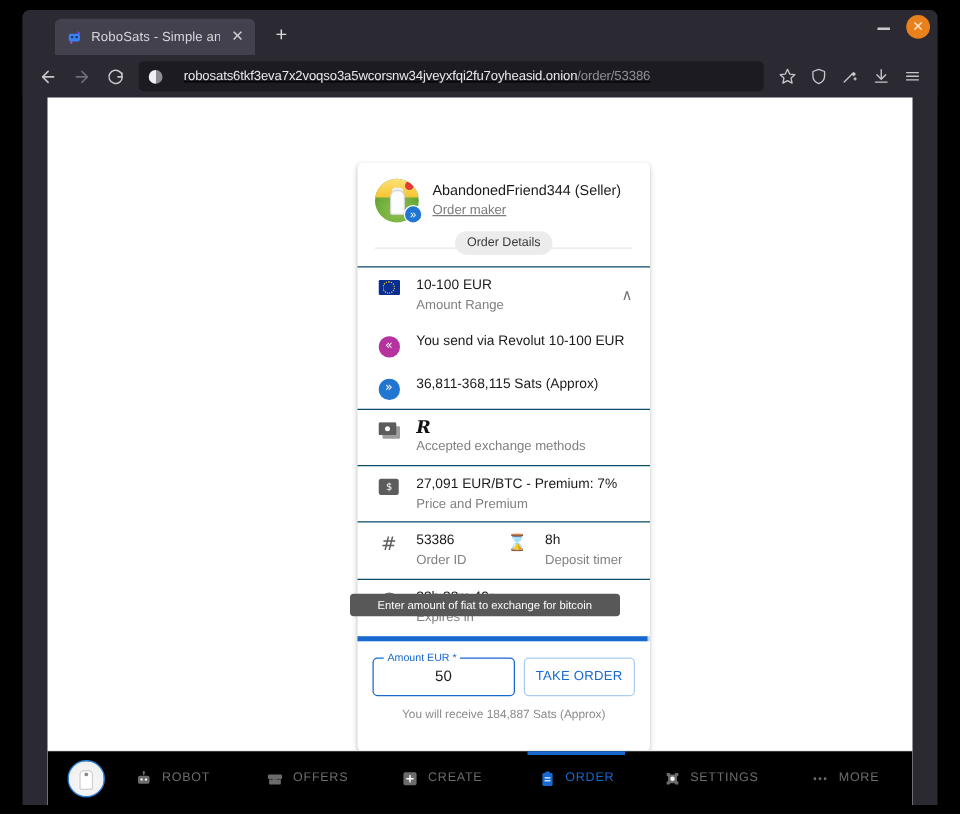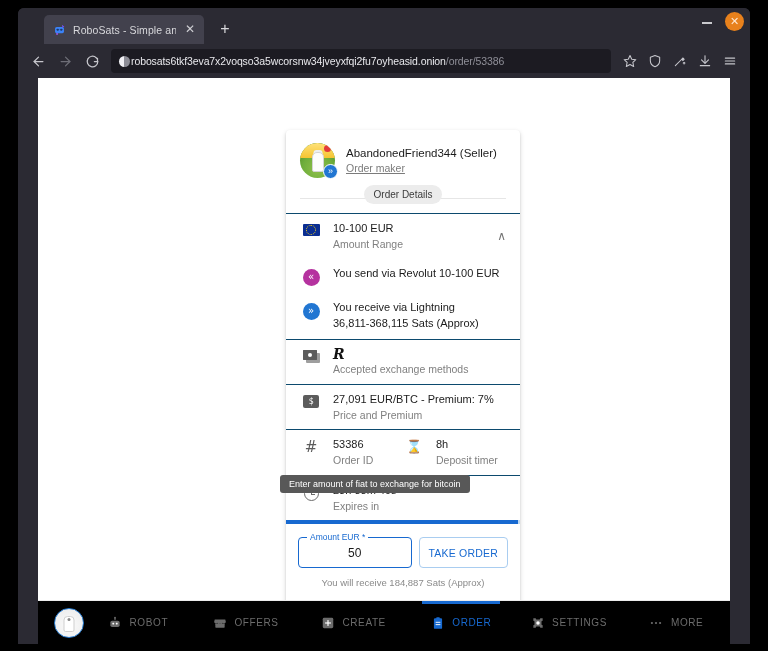--- a/index.html
+++ b/index.html
@@ -71,22 +71,23 @@
     display: flex; align-items: center; gap: 3px; padding: 0 8px;
   }
   .nav-btn {
     width: 24px; height: 24px; display: flex; align-items: center; justify-content: center;
     color: #c6c6cc; flex: none;
   }
   .nav-btn.dim { color: #6e6e77; }
   .nav-btn svg { display: block; }
   #urlbar {
     flex: 1; height: 24px; background: #1c1b22; border-radius: 4px;
-    display: flex; align-items: center; gap: 1px; padding: 0 8px;
+    display: flex; align-items: center; gap: 17px; padding: 0 8px;
     margin: 0 4px;
+    text-decoration: underline;
   }
   .shield-circle {
     width: 11px; height: 11px; border-radius: 50%;
     background: linear-gradient(90deg, #f0f0f4 0 50%, #8d8d96 50% 100%);
     flex: none;
   }
   .url-text { font-size: 10.5px; color: #e8e8ec; white-space: nowrap; letter-spacing: -.1px; }
   .url-text .path { color: #8f8f98; }
   #toolbar-right { display: flex; align-items: center; gap: 1px; }
 
@@ -242,21 +243,21 @@
     color: #1769d0; font-size: 10.5px; letter-spacing: .2px;
     padding: 0 9px; display: flex; align-items: center; height: 31px;
     white-space: nowrap;
   }
   .receive-note { font-size: 9.5px; color: #8a8a8a; margin-top: 9px; }
 
   
   #tooltip {
     position: absolute; left: 242px; top: 397px; z-index: 30;
     background: #585858; color: #ffffff;
-    font-size: 9px; padding: 4px 9px; border-radius: 3px;
+    font-size: 9px; padding: 4px 22px; border-radius: 3px;
     white-space: nowrap;
   }
 
   
   #bottomnav {
     position: absolute; left: 0; bottom: 0; width: 692px; height: 44px;
     background: #000000; border-top: 1px solid #ececec;
     display: flex; align-items: center;
   }
   .nav-avatar {
@@ -419,21 +420,20 @@
             <div class="row-body">
               <div class="row-primary">You send via Revolut 10-100 EUR</div>
             </div>
           </div>
 
           <div class="row">
             <div class="row-icon">
                 <span class="circ recv">»</span>
               </div>
             <div class="row-body">
-              <div class="row-primary">You receive via Lightning</div>
               <div class="row-primary">36,811-368,115 Sats (Approx)</div>
             </div>
           </div>
         </div>
 
         <div class="section">
           <div class="row">
             <div class="row-icon">
                 <span class="ico-cash">
                   <i></i>

